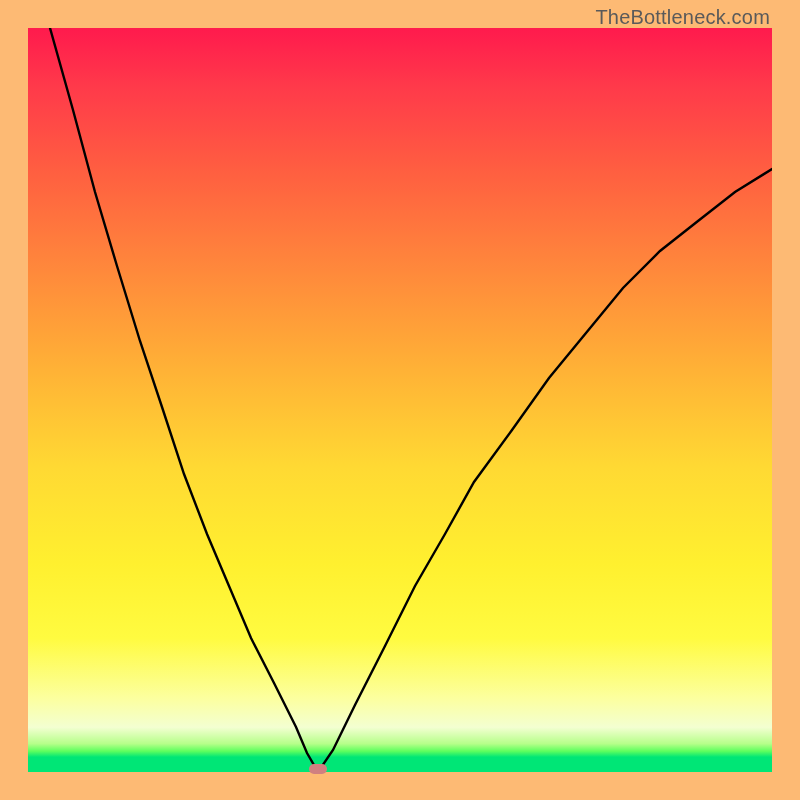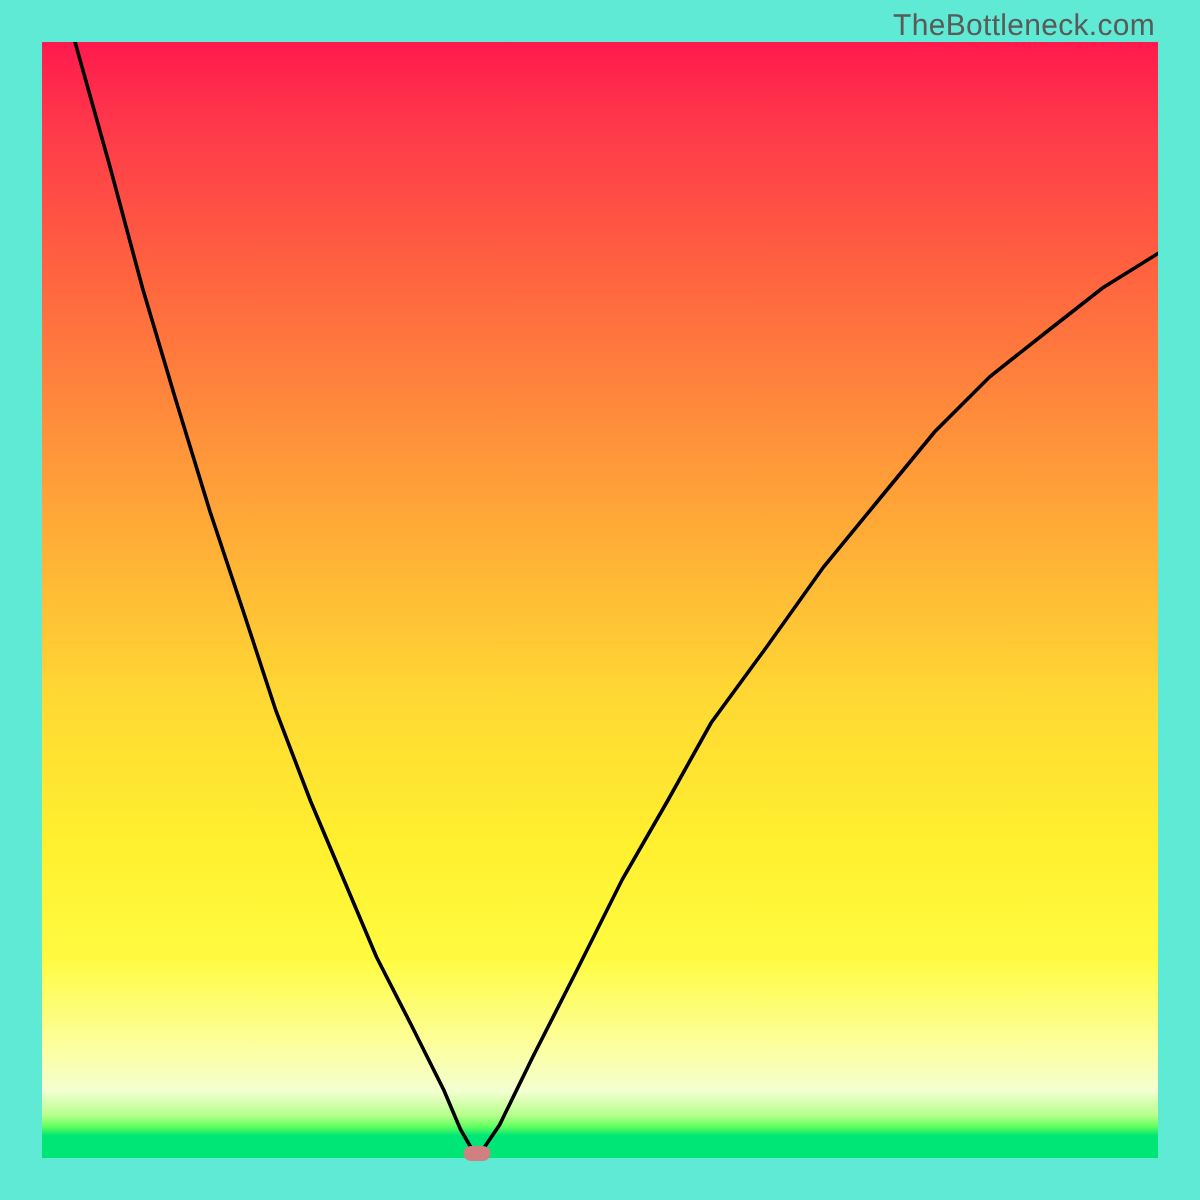--- a/index.html
+++ b/index.html
@@ -10,21 +10,21 @@
     background: #000;
     font-family: Arial, Helvetica, sans-serif;
     overflow: hidden;
   }
   .frame {
     position: absolute;
     left: 0;
     top: 0;
     width: 800px;
     height: 800px;
-    background: #5eead4;
+    background: #fdba74;
   }
   .plot {
     position: absolute;
     left: 28px;
     top: 28px;
     width: 744px;
     height: 744px;
     
     background: linear-gradient(
       to bottom,

